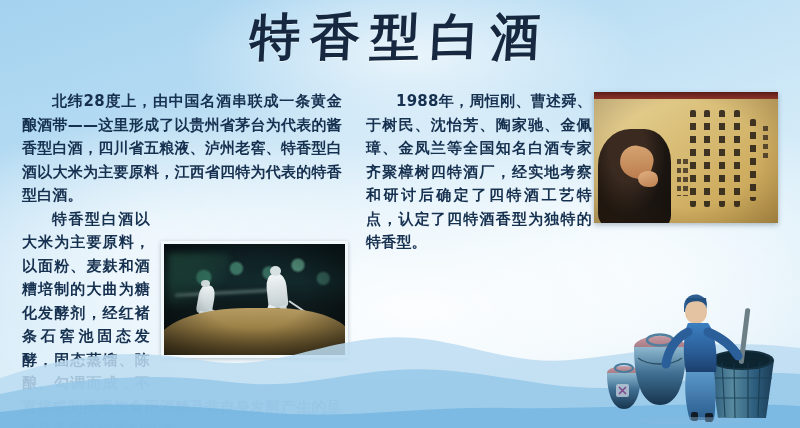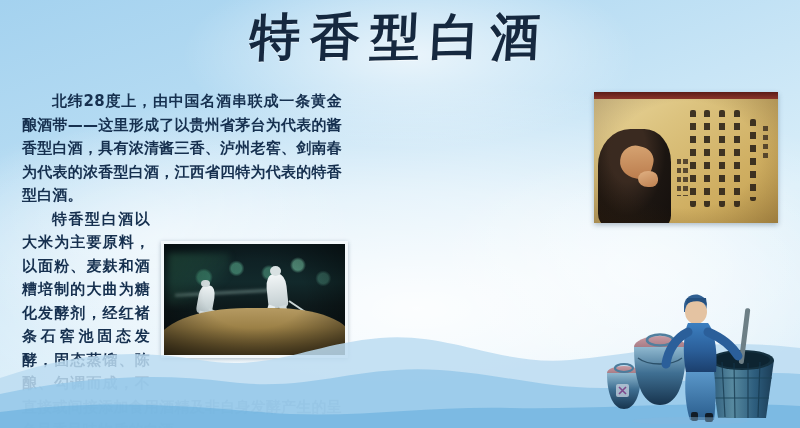--- a/index.html
+++ b/index.html
@@ -123,26 +123,27 @@
 
   <div class="cloud c1"></div>
   <div class="cloud c2"></div>
   <div class="cloud c3"></div>
 
   <div class="title">
     <span>特</span><span>香</span><span>型</span><span>白</span><span>酒</span>
   </div>
 
   <div class="col left">
-    <p>北纬28度上，由中国名酒串联成一条黄金酿酒带——这里形成了以贵州省茅台为代表的酱香型白酒，具有浓清酱三香、泸州老窖、剑南春为代表的浓香型白酒，江西省四特为代表的特香型白酒。</p>
+    <p>北纬28度上，由中国名酒串联成一条黄金酿酒带——这里形成了以贵州省茅台为代表的酱香型白酒，四川省五粮液、泸州老窖、特香型白酒以大米为主要原料，江西省四特为代表的特香型白酒。</p>
     <div class="shape-spacer"></div>
     <p>特香型白酒以大米为主要原料，以面粉、麦麸和酒糟培制的大曲为糖化发酵剂，经红褚条石窖池固态发酵，固态蒸馏、陈酿、勾调而成，不直接或间接添加食用酒精及非自身发酵产生的呈色呈香呈味物质的白酒。</p>
   </div>
 
   <div class="col right">
+    <p>1988年，周恒刚、曹述舜、于树民、沈怡芳、陶家驰、金佩璋、金凤兰等全国知名白酒专家齐聚樟树四特酒厂，经实地考察和研讨后确定了四特酒工艺特点，认定了四特酒香型为独特的特香型。</p>
   </div>
 
   <div class="photo-workers" title="两名工人在昏暗的酒厂车间中用铁锹翻拌酒醅">
     <div class="pw-inner">
       <div class="pw-wallglow"></div>
       <div class="pw-beam"></div>
       <div class="pw-fig a"></div>
       <div class="pw-fig a-head"></div>
       <div class="pw-fig a-leg1"></div>
       <div class="pw-fig a-leg2"></div>

